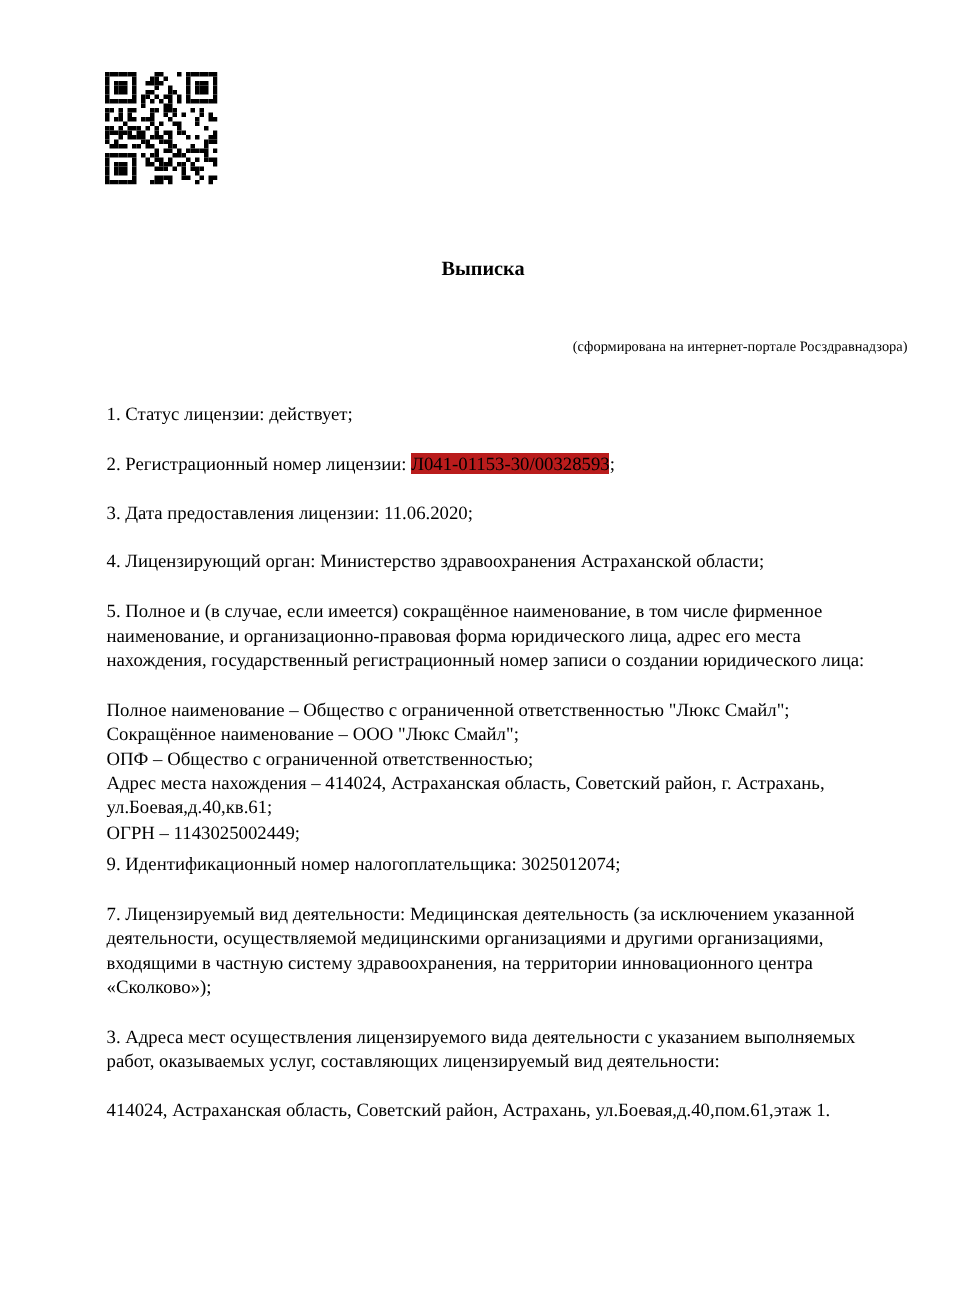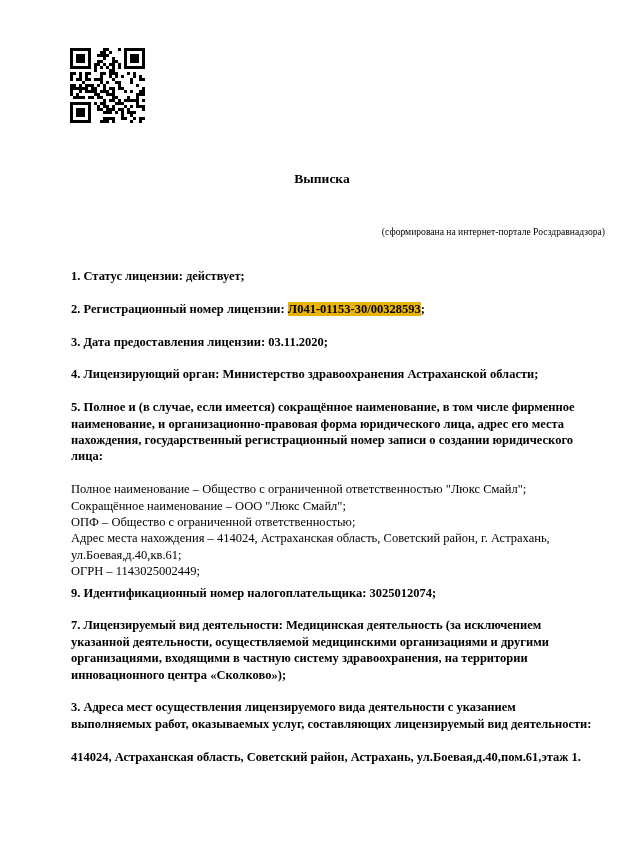--- a/index.html
+++ b/index.html
@@ -29,21 +29,21 @@
     font-size: 9.6px;
     text-align: right;
   }
 
   .content {
     position: absolute; top: 268px; left: 71px;
     width: 522px;
     font-size: 12.5px;
     line-height: 16.4px;
   }
-  .content p { margin: 0 0 16.4px 0; font-weight: bold; }
+  .content p { margin: 0 0 16.4px 0; }
   .org-block { margin: 0 0 5px 0; }
   .nowrap { white-space: nowrap; }
   .hl {  }
 </style>
 </head>
 <body>
 
 <div class="page">
 
   <div class="qr" id="qr"><svg xmlns="http://www.w3.org/2000/svg" width="75" height="75">
@@ -341,23 +341,23 @@
   <div class="title-block">
     <div>Выписка</div>
   </div>
 
   <div class="formed-note">(сформирована на интернет-портале Росздравнадзора)</div>
 
   <div class="content">
 
     <p>1. Статус лицензии: действует;</p>
 
-    <p><span>2. Регистрационный номер лицензии: </span><span class="hl" style="background: #eab308;">Л041-01153-30/00328593</span><span>;</span></p>
-
-    <p>3. Дата предоставления лицензии: 03.11.2020;</p>
+    <p><span>2. Регистрационный номер лицензии: </span><span class="hl" style="background: #b91c1c;">Л041-01153-30/00328593</span><span>;</span></p>
+
+    <p>3. Дата предоставления лицензии: 11.06.2020;</p>
 
     <p>4. Лицензирующий орган: Министерство здравоохранения Астраханской области;</p>
 
     <p>5. Полное и (в случае, если имеется) сокращённое наименование, в том числе фирменное наименование, и организационно-правовая форма юридического лица, адрес его места нахождения, государственный регистрационный номер записи о создании юридического лица:</p>
 
     <div class="org-block">
       <div>Полное наименование – Общество с ограниченной ответственностью "Люкс Смайл";</div>
       <div>Сокращённое наименование – ООО "Люкс Смайл";</div>
       <div>ОПФ – Общество с ограниченной ответственностью;</div>
       <div>Адрес места нахождения – 414024, Астраханская область, Советский район, г. Астрахань, ул.Боевая,д.40,кв.61;</div>

